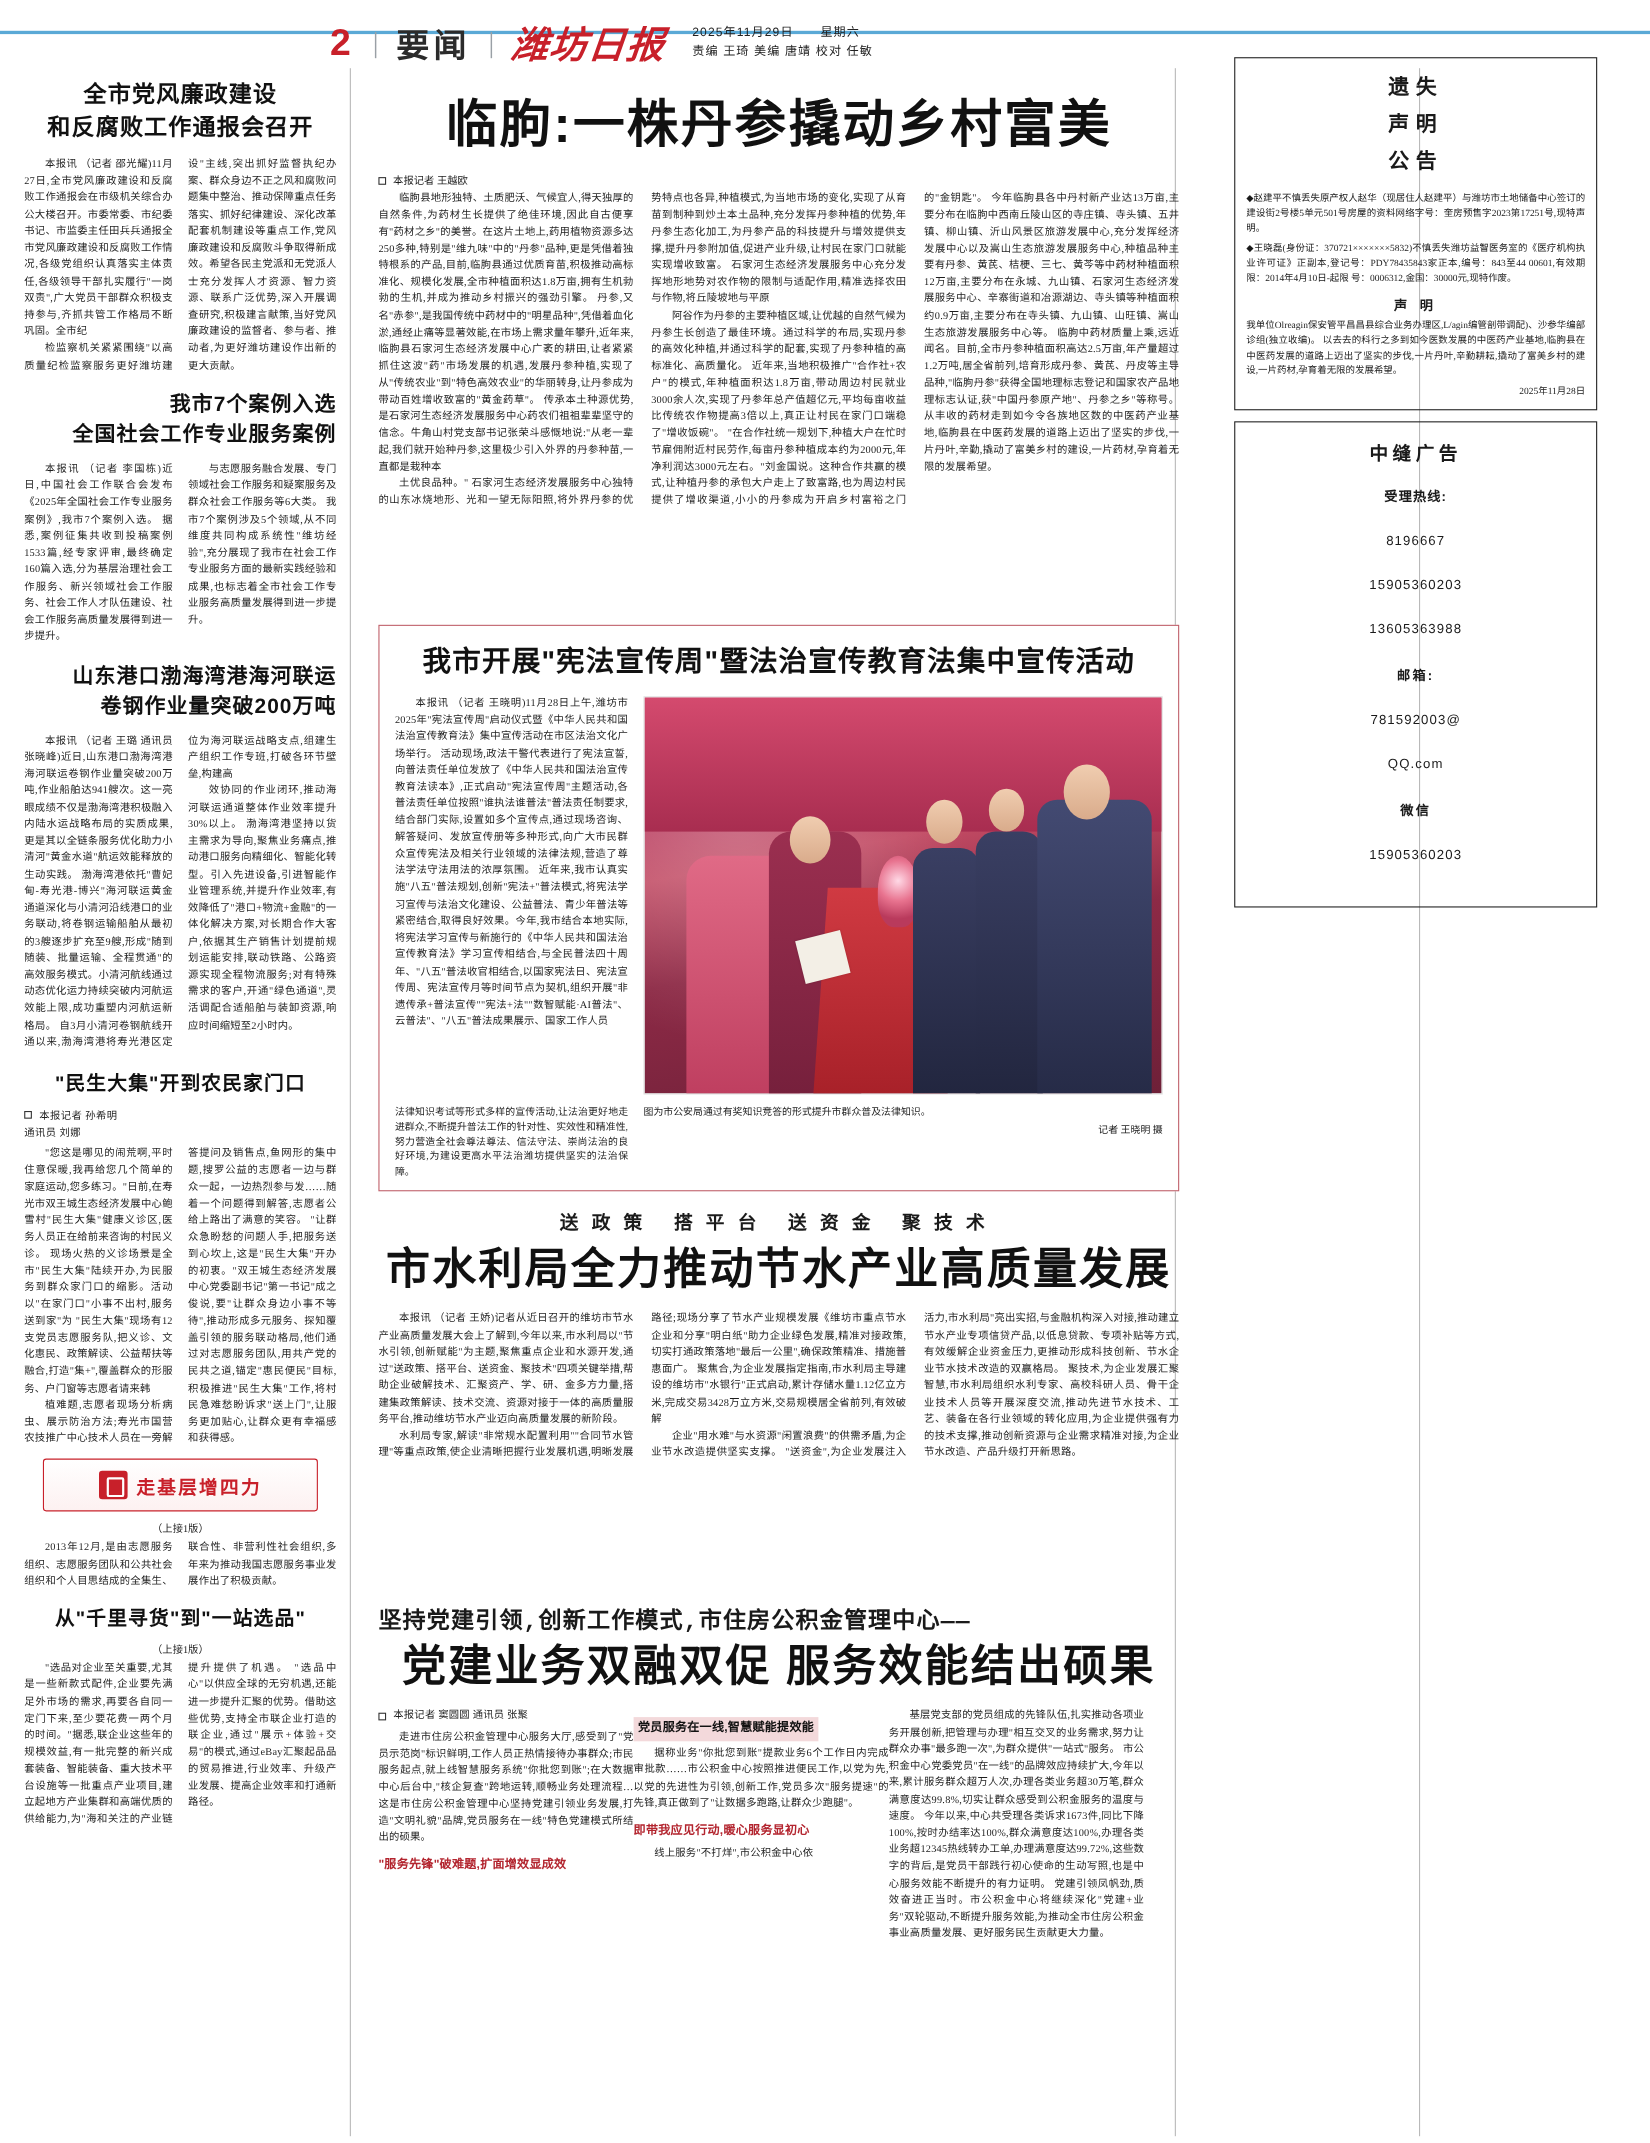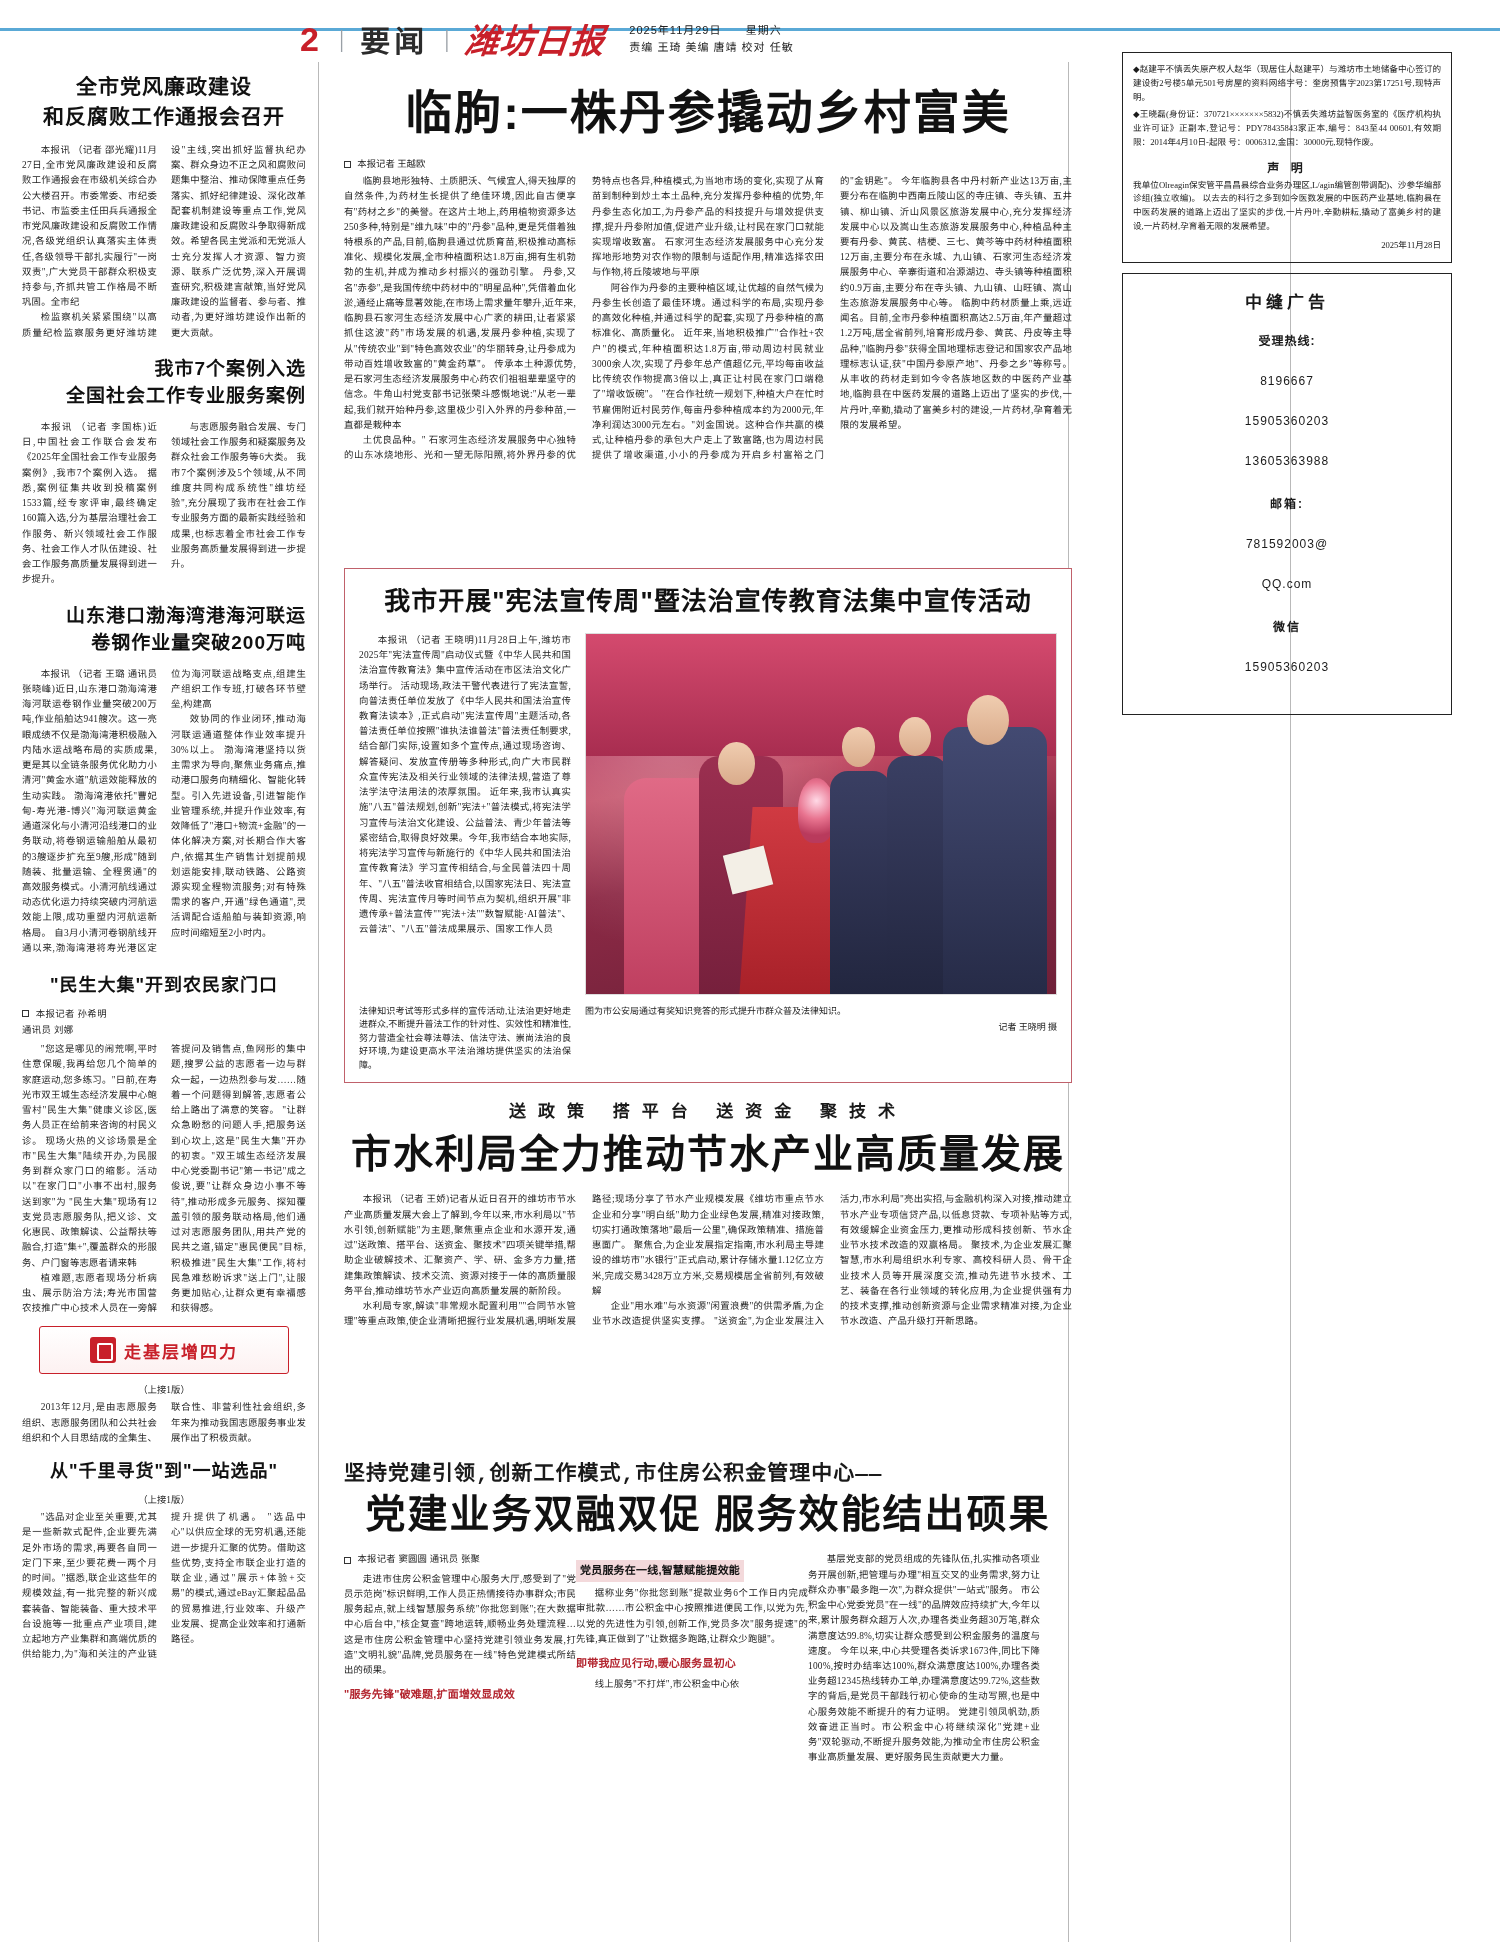--- a/index.html
+++ b/index.html
@@ -424,20 +424,25 @@
 今年以来,中心共受理各类诉求1673件,同比下降100%,按时办结率达100%,群众满意度达100%,办理各类业务超12345热线转办工单,办理满意度达99.72%,这些数字的背后,是党员干部践行初心使命的生动写照,也是中心服务效能不断提升的有力证明。
 党建引领凤帆劲,质效奋进正当时。市公积金中心将继续深化"党建+业务"双轮驱动,不断提升服务效能,为推动全市住房公积金事业高质量发展、更好服务民生贡献更大力量。</p>
         </div>
       </div>
     </div>
   </div>
 
   <div class="rightcol">
 
     <div class="notice-box">
+      <div class="notice-title">
+        <div>遗失</div>
+        <div>声明</div>
+        <div>公告</div>
+      </div>
       <div class="notice-body">
         <p>◆赵建平不慎丢失原产权人赵华（现居住人赵建平）与潍坊市土地储备中心签订的建设街2号楼5单元501号房屋的资料网络字号：奎房预售字2023第17251号,现特声明。</p>
         <p>◆王晓磊(身份证：370721×××××××5832)不慎丢失潍坊益智医务室的《医疗机构执业许可证》正副本,登记号：PDY78435843家正本,编号：843至44 00601,有效期限：2014年4月10日-起限 号：0006312,金国：30000元,现特作废。</p>
       </div>
       <div style="text-align:center;font-size:12px;font-weight:bold;letter-spacing:4px;margin:8px 0 4px;font-family:'Liberation Sans',sans-serif;">声 明</div>
       <div class="notice-body">
         <p>我单位Olreagin保安管平昌昌县综合业务办理区,L/agin编管剖带调配)、沙参华编部诊组(独立收编)。
 以去去的科行之多到如今医数发展的中医药产业基地,临朐县在中医药发展的道路上迈出了坚实的步伐,一片丹叶,辛勤耕耘,撬动了富美乡村的建设,一片药材,孕育着无限的发展希望。</p>
       </div>
       <div class="notice-date">2025年11月28日</div>

